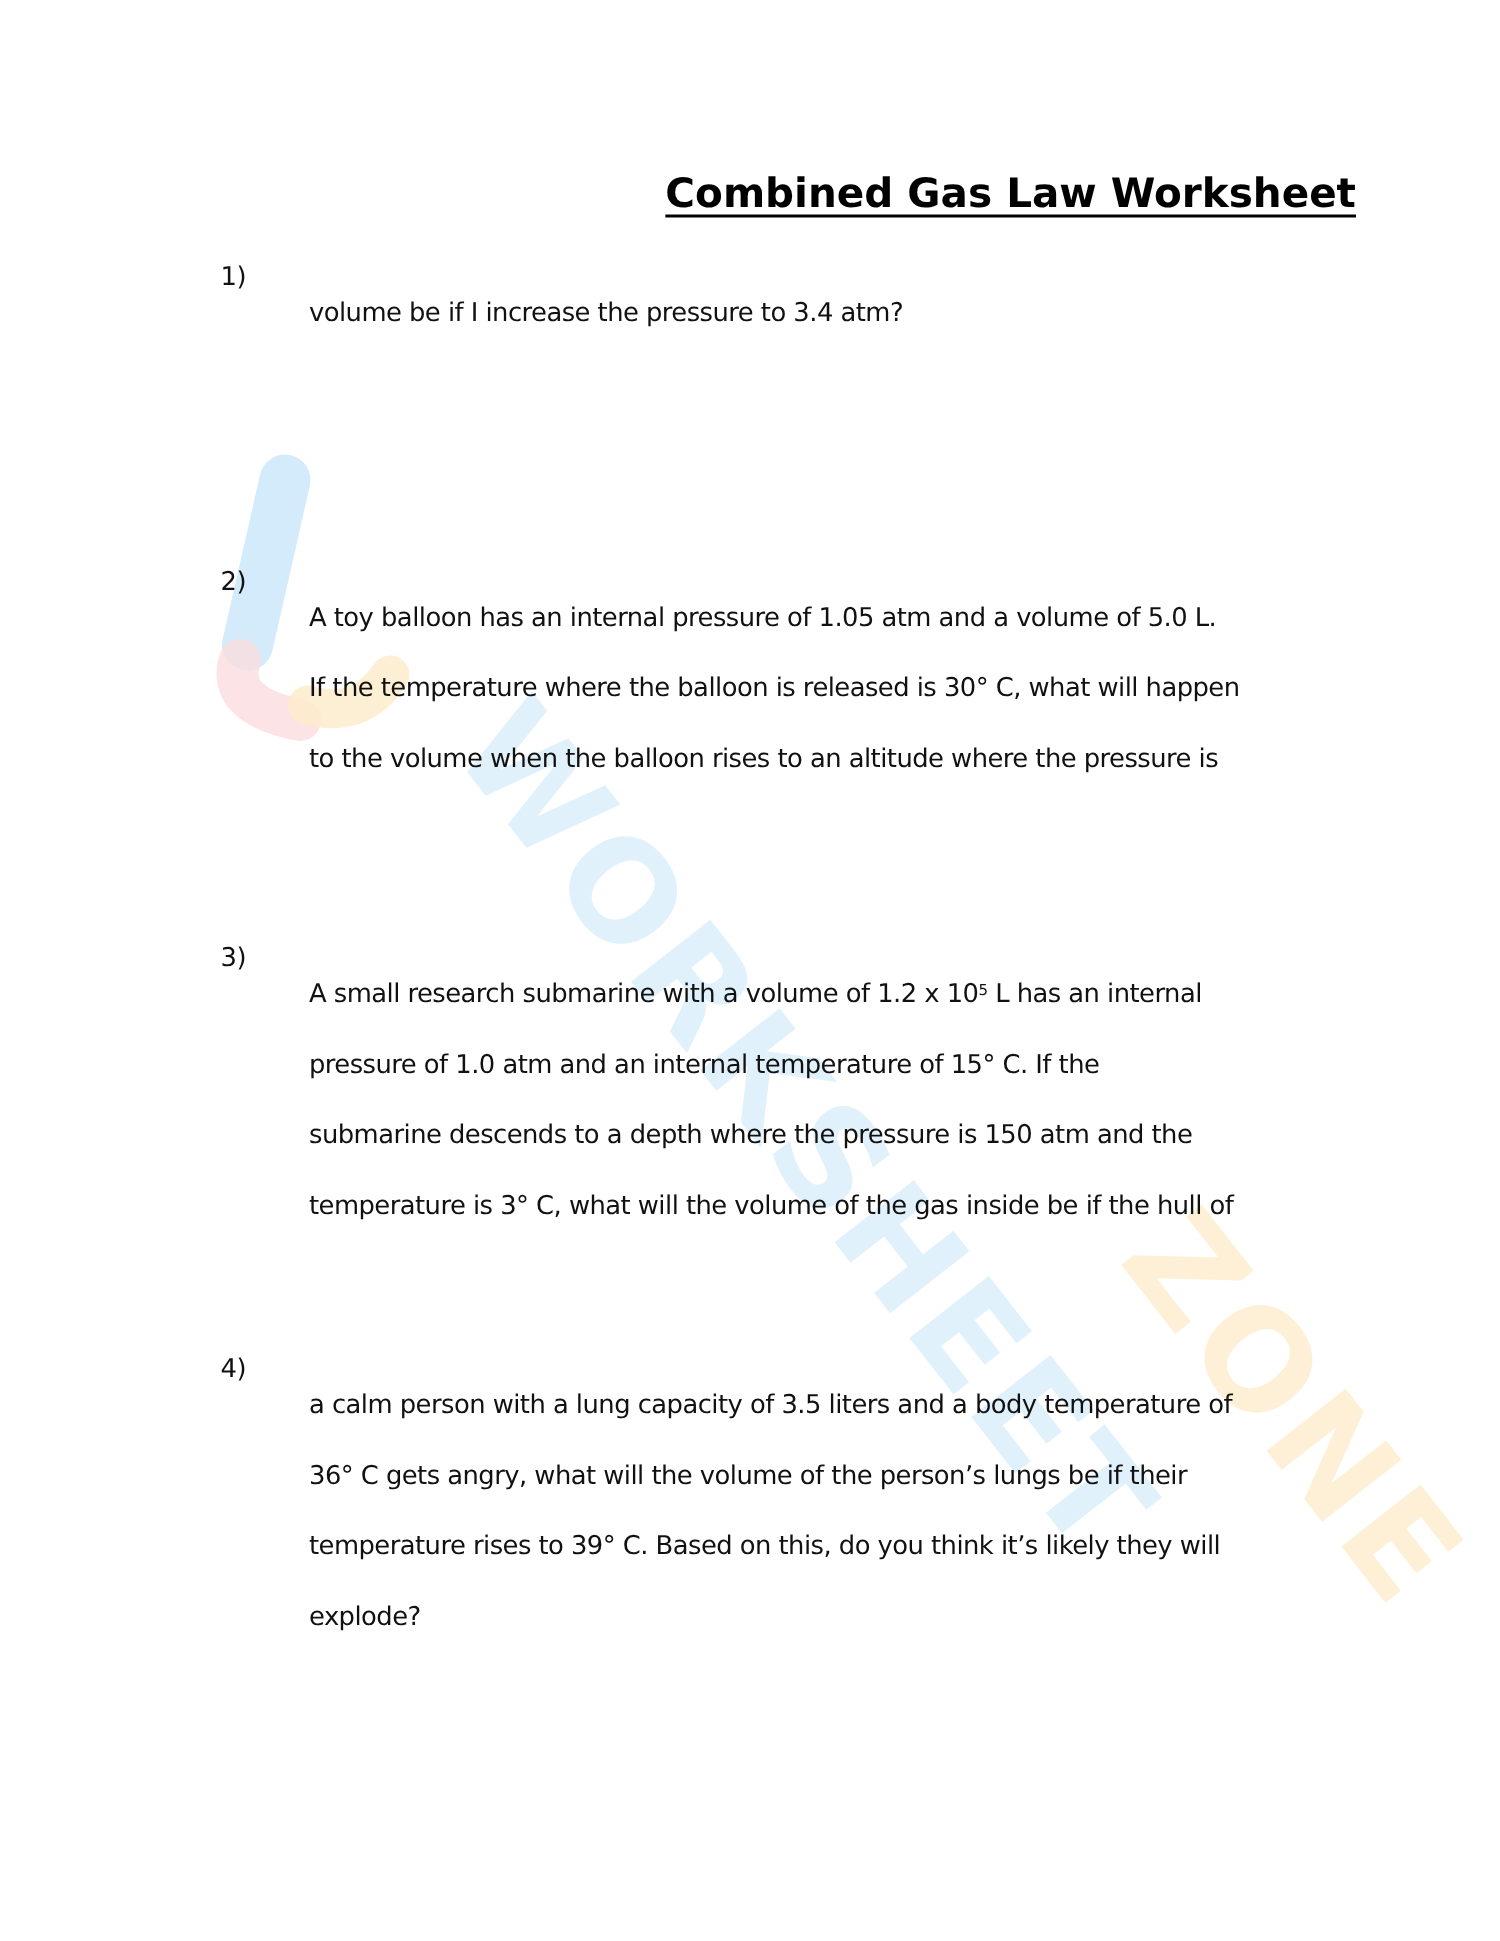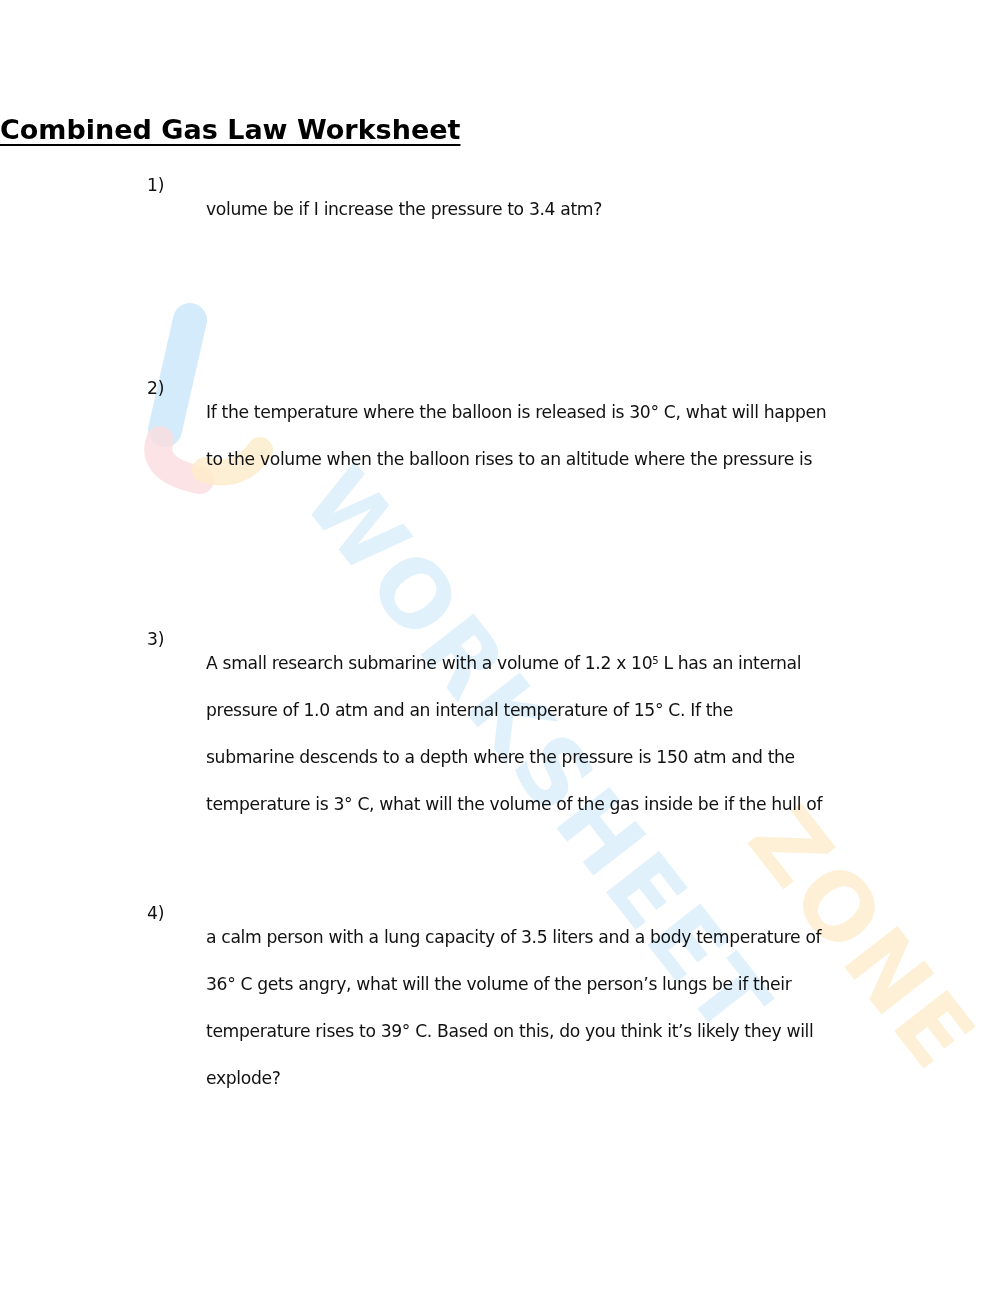--- a/index.html
+++ b/index.html
@@ -1,19 +1,19 @@
 <!DOCTYPE html>
 <html><head>
 <meta charset="utf-8">
 <style>
   html, body { margin:0; padding:0; background:#ffffff; }
   body { width:1000px; height:1294px; position:relative; overflow:hidden;
          font-family:"DejaVu Sans", sans-serif; color:#111; }
   .watermark { position:absolute; left:0; top:0; width:1000px; height:1294px; pointer-events:none; }
-  .title { position:absolute; left:0; width:904px; top:114px; text-align:left;
+  .title { position:absolute; left:0; width:904px; top:114px; text-align:right;
            font-family:"DejaVu Sans", sans-serif; font-weight:bold; font-size:27px;
            text-decoration:underline; text-underline-offset:5px; text-decoration-thickness:2px; color:#000; }
   .question { position:absolute; left:147px; width:720px; display:flex; }
   .q-num { width:59px; font-size:17.2px; line-height:23.5px; letter-spacing:-0.2px; }
   .q-text { width:660px; font-size:17.2px; line-height:23.5px; letter-spacing:-0.35px; white-space:pre-line; }
   .q-text .line { display:block; white-space:nowrap; }
   sup { font-size:10px; vertical-align:top; position:relative; top:-3px; }
 </style>
 </head>
 <body>
@@ -31,20 +31,21 @@
 <div class="question" style="top:174px;">
   <div class="q-num">1)</div>
   <div class="q-text">
     <span class="line">volume be if I increase the pressure to 3.4 atm?</span>
   </div>
 </div>
 
 <div class="question" style="top:377px;">
   <div class="q-num">2)</div>
   <div class="q-text">
+    <span class="line">A toy balloon has an internal pressure of 1.05 atm and a volume of 5.0 L.</span>
     <span class="line">If the temperature where the balloon is released is 30° C, what will happen</span>
     <span class="line">to the volume when the balloon rises to an altitude where the pressure is</span>
   </div>
 </div>
 
 <div class="question" style="top:628px;">
   <div class="q-num">3)</div>
   <div class="q-text">
     <span class="line"><span>A small research submarine with a volume of 1.2 x 10</span><sup>5</sup><span> L has an internal</span></span>
     <span class="line">pressure of 1.0 atm and an internal temperature of 15° C.  If the</span>

